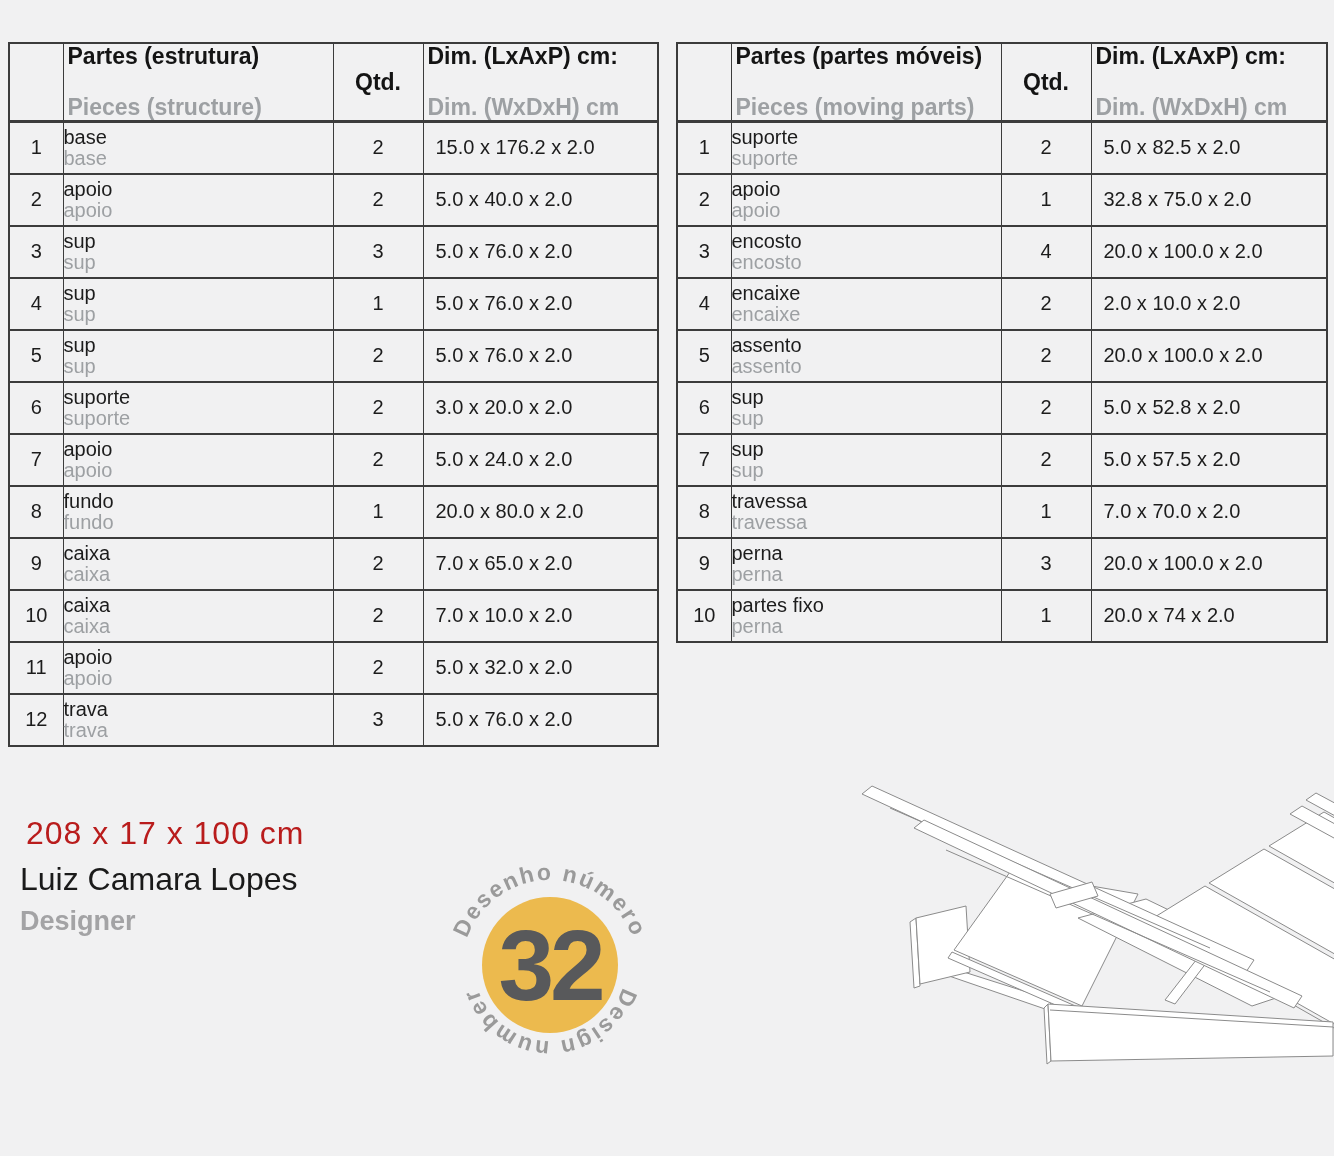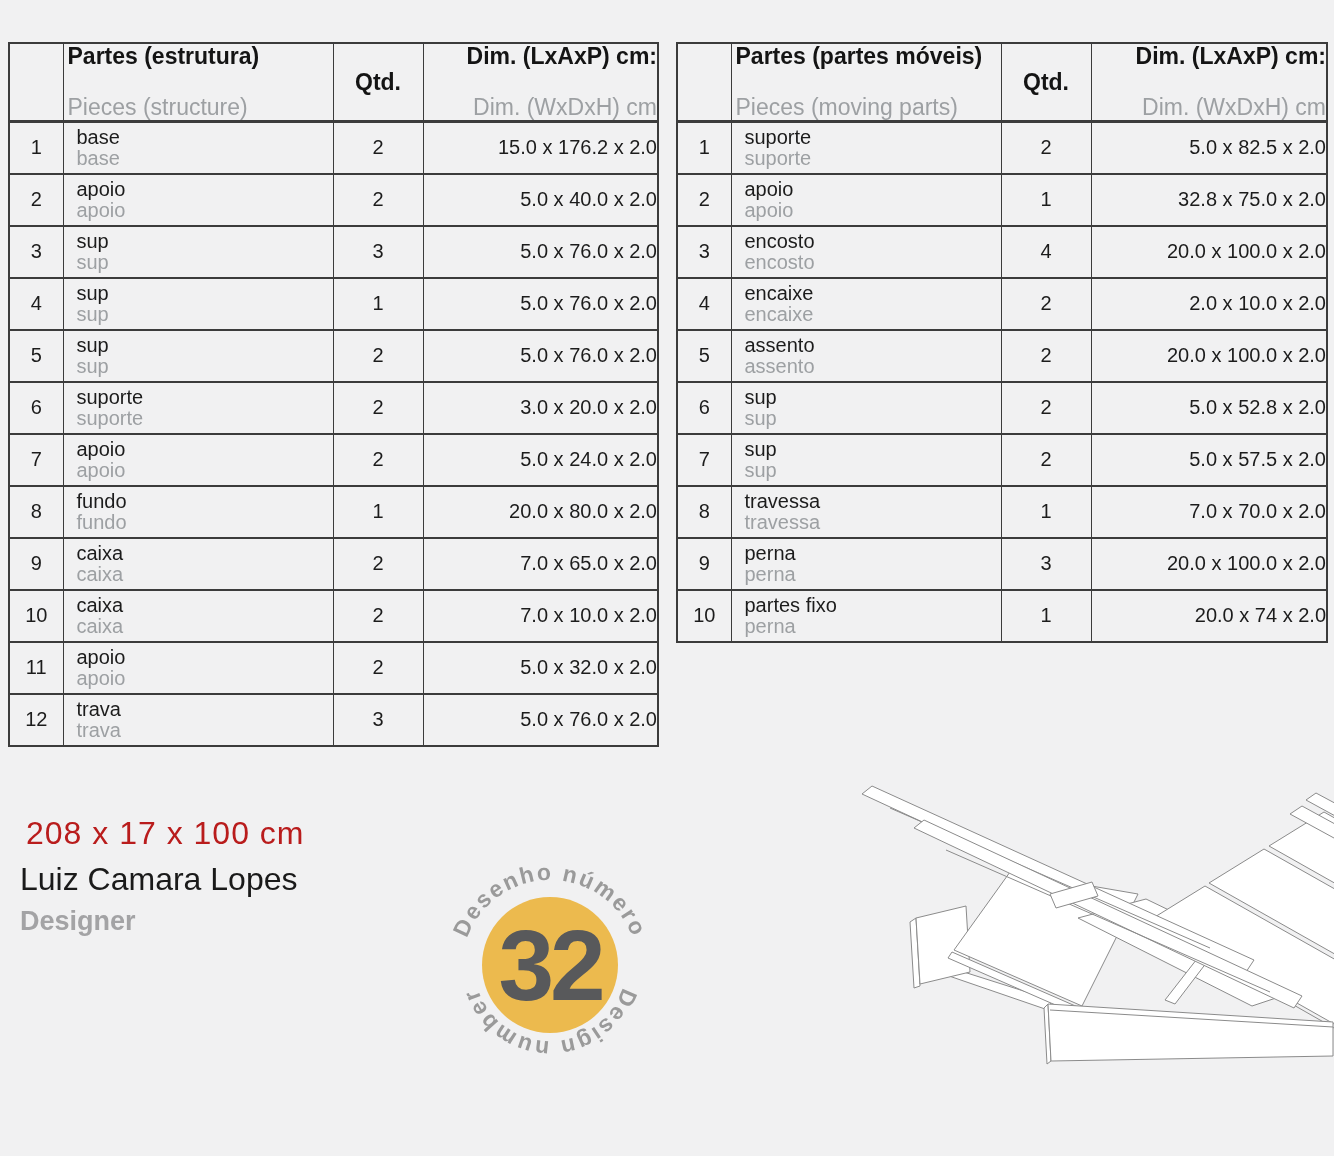--- a/index.html
+++ b/index.html
@@ -28,30 +28,30 @@
     border-top-width:2px;
     border-bottom-width:2px;
     vertical-align:middle;
     padding:0;
   }
   .parts-table thead th { border-bottom-width:3px; height:75px; }
   .parts-table tbody tr { height:52px; }
 
   .parts-table .c-num { text-align:center; font-size:20px; color:#1c1c1c; }
   .parts-table .c-qty { text-align:center; font-size:20px; color:#1c1c1c; }
-  .parts-table .c-dim { padding-left:12px; font-size:20px; color:#1c1c1c; text-align:right; }
-  .parts-table .c-part { padding-left:13px; text-align:left; }
+  .parts-table .c-dim { padding-left:12px; font-size:20px; color:#1c1c1c; text-align:left; }
+  .parts-table .c-part { padding-left:0; text-align:left; }
 
   .parts-table td .pt { font-size:20px; line-height:21px; color:#1c1c1c; }
   .parts-table td .en { font-size:20px; line-height:21px; color:#9da0a3; }
 
   .parts-table thead th { font-weight:normal; }
   .parts-table thead .c-part, .parts-table thead .c-dim { padding-left:4px; }
   .parts-table thead .pt { font-size:23px; line-height:25px; font-weight:bold; color:#141414; }
-  .parts-table thead .en { font-size:23px; line-height:25px; font-weight:normal; color:#9da0a3;margin-top:26px; }
+  .parts-table thead .en { font-size:23px; line-height:25px; font-weight:bold; color:#9da0a3;margin-top:26px; }
   .parts-table thead .c-qty { font-size:23px; font-weight:bold; color:#141414; }
 
   
   .info { position:absolute; left:20px; top:790px; width:830px; }
   .info .title {
     margin:0; font-size:70px; font-weight:bold; letter-spacing:-3px;
     color:#141414; line-height:74px; white-space:nowrap;
   }
   .info .subtitle {
     margin:2px 0 0 0; font-size:42px; font-style:italic; letter-spacing:-1px;

